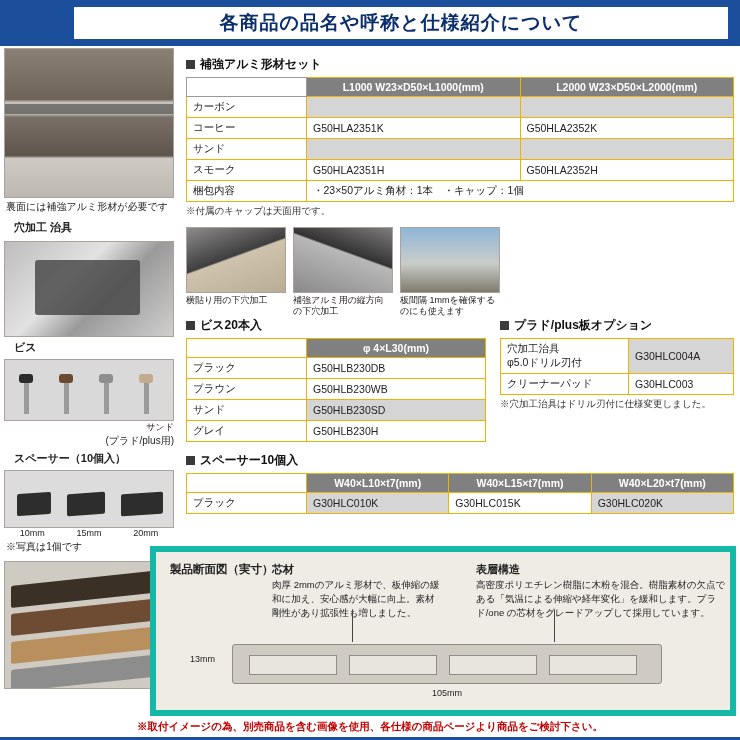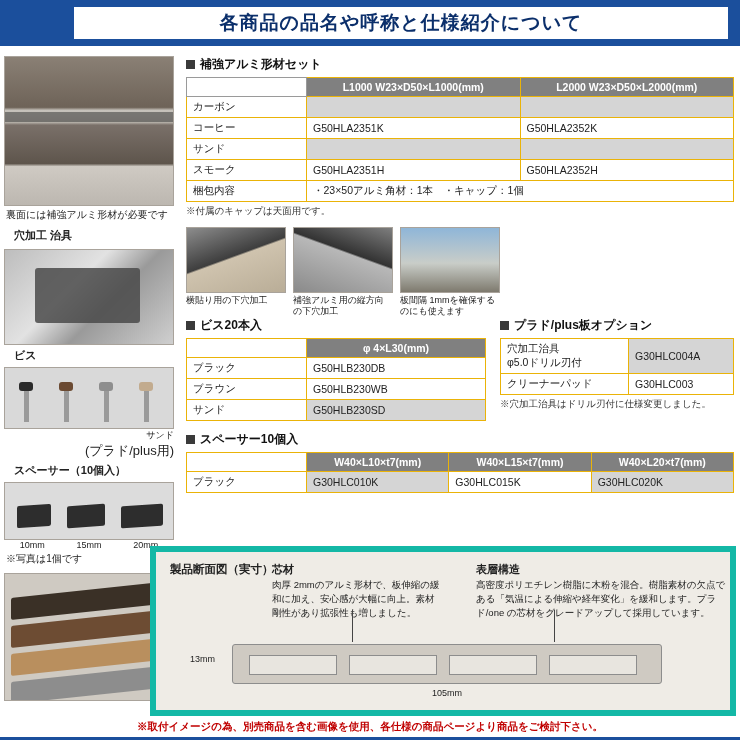--- a/index.html
+++ b/index.html
@@ -29,21 +29,21 @@
     background:#ffffff;
     border:2px solid #1b4f9c;
     display:flex; align-items:center; justify-content:center;
   }
   .header-title {
     font-size:19px; font-weight:bold; color:#0b2f6b;
     letter-spacing:1px;
   }
 
   
-  .leftcol { position:absolute; left:0; top:48px; width:178px;margin-top:8px; }
+  .leftcol { position:absolute; left:0; top:48px; width:178px; }
   .cap { font-size:10px; color:#222; padding:2px 4px 4px 6px; line-height:1.3; }
   .capb { font-size:11px; font-weight:bold; color:#222; padding:3px 4px 2px 14px; }
 
   .img-wallpanel {
     width:170px; height:150px; margin:0 0 0 4px;
     background:linear-gradient(180deg,#8a8075 0%,#6e6358 34%,#c6c2bb 36%,#b9b4ac 44%,#7a7069 46%,#5e554c 72%,#cfcac3 74%,#bcb7b0 100%);
     position:relative; border:1px solid #a9a39b;
   }
   .img-wallpanel:after{
     content:""; position:absolute; left:0; top:55px; width:100%; height:10px;
@@ -172,21 +172,21 @@
         <div class="head" style="background:#8e8e8e;"></div>
           <div class="shaft"></div>
       </div>
       <div class="screw" style="left:134px;">
         <div class="head" style="background:#c2ab8e;"></div>
           <div class="shaft"></div>
       </div>
     </div>
     <div style="margin-left:4px;width:170px;text-align:right;">
       <div style="font-size:9px;">サンド</div>
-      <div style="font-size:13px;">(プラド/plus用)</div>
+      <div style="font-size:10px;">(プラド/plus用)</div>
     </div>
 
     <div class="capb">スペーサー（10個入）</div>
     <div class="img-spacer">
       <div class="sp-block" style="left:12px;width:34px;"></div>
       <div class="sp-block" style="left:62px;width:38px;"></div>
       <div class="sp-block" style="left:116px;width:42px;"></div>
     </div>
     <div class="spacer-labels">
       <span>10mm</span>
@@ -275,20 +275,24 @@
             <td class="rowname">ブラック</td>
             <td class="whitec">G50HLB230DB</td>
           </tr>
           <tr>
             <td class="rowname">ブラウン</td>
             <td class="whitec">G50HLB230WB</td>
           </tr>
           <tr>
             <td class="rowname">サンド</td>
             <td class="grayc">G50HLB230SD</td>
+          </tr>
+          <tr>
+            <td class="rowname">グレイ</td>
+            <td class="whitec">G50HLB230H</td>
           </tr>
         </tbody>
           </table>
       </div>
 
       <div class="colR">
         <div class="sec-title">
           <span class="sq"></span>
           <span>プラド/plus板オプション</span>
         </div>

